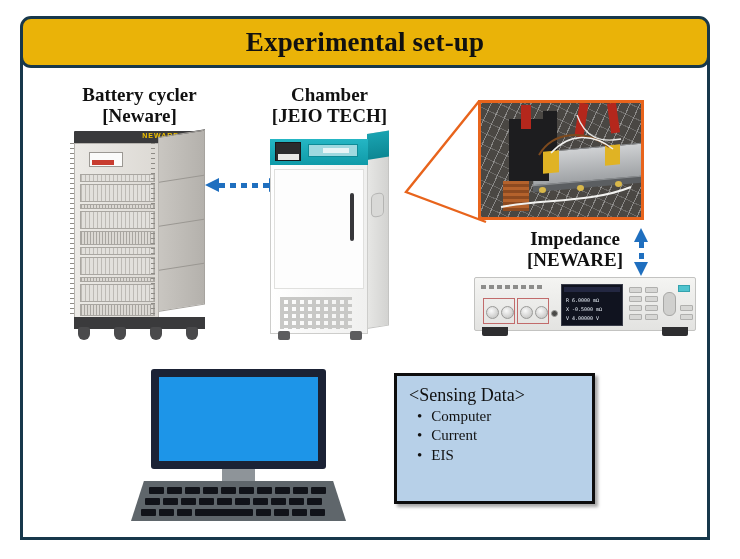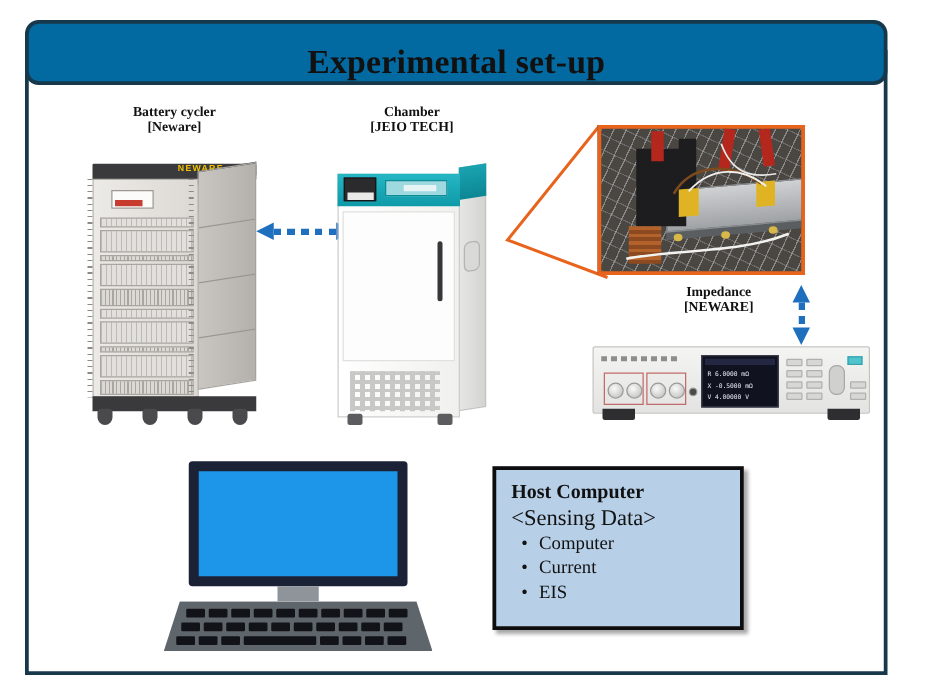--- a/index.html
+++ b/index.html
@@ -5,28 +5,28 @@
   html,body{margin:0;padding:0;background:#ffffff;}
   body{width:740px;height:559px;position:relative;overflow:hidden;
        font-family:"Liberation Serif", serif;color:#111;}
 
   
   #frame{position:absolute;left:20px;top:40px;width:690px;height:500px;
          border:3px solid #17384b;background:#ffffff;box-sizing:border-box;}
 
   
   #title-banner{position:absolute;left:20px;top:16px;width:690px;height:52px;
-    box-sizing:border-box;background:#0369a1;border:3px solid #17384b;
-    border-radius:11px;display:flex;align-items:flex-end;justify-content:center;}
+    box-sizing:border-box;background:#eab308;border:3px solid #17384b;
+    border-radius:11px;display:flex;align-items:center;justify-content:center;}
   #title-text{font-size:27px;font-weight:bold;letter-spacing:.2px;color:#111;
     font-family:"Liberation Serif", serif;white-space:nowrap;}
 
   
   .caption{position:absolute;text-align:center;font-weight:bold;
-    font-size:11px;line-height:1.12;color:#111;white-space:nowrap;}
+    font-size:19px;line-height:1.12;color:#111;white-space:nowrap;}
 
   
   #cycler{position:absolute;left:66px;top:131px;width:147px;height:212px;}
   .cyc-topbar{position:absolute;left:8px;top:0;width:131px;height:13px;
     background:#3a3a3c;border-radius:1px;}
   .cyc-brand{position:absolute;right:26px;top:1px;font-size:7px;font-weight:bold;
     color:#f2c200;letter-spacing:1px;font-family:"Liberation Sans",sans-serif;}
   .cyc-sidetop{position:absolute;left:92px;top:2px;width:47px;height:11px;
     background:#2f2f31;transform:skewY(-9deg);}
   .cyc-front{position:absolute;left:8px;top:12px;width:85px;height:175px;
@@ -353,21 +353,20 @@
     <div class="key" style="left:46px;top:28px;width:15px;height:7px"></div>
     <div class="key" style="left:64px;top:28px;width:58px;height:7px"></div>
     <div class="key" style="left:125px;top:28px;width:15px;height:7px"></div>
     <div class="key" style="left:143px;top:28px;width:15px;height:7px"></div>
     <div class="key" style="left:161px;top:28px;width:15px;height:7px"></div>
     <div class="key" style="left:179px;top:28px;width:15px;height:7px"></div>
   </div>
 </div>
 
 <div id="hostbox">
-  <div id="host-title">Host Computer</div>
   <div id="host-sub">&lt;Sensing Data&gt;</div>
   <div class="host-li">
     <b>•</b><span>Computer</span>
   </div>
   <div class="host-li">
     <b>•</b><span>Current</span>
   </div>
   <div class="host-li">
     <b>•</b><span>EIS</span>
   </div>

